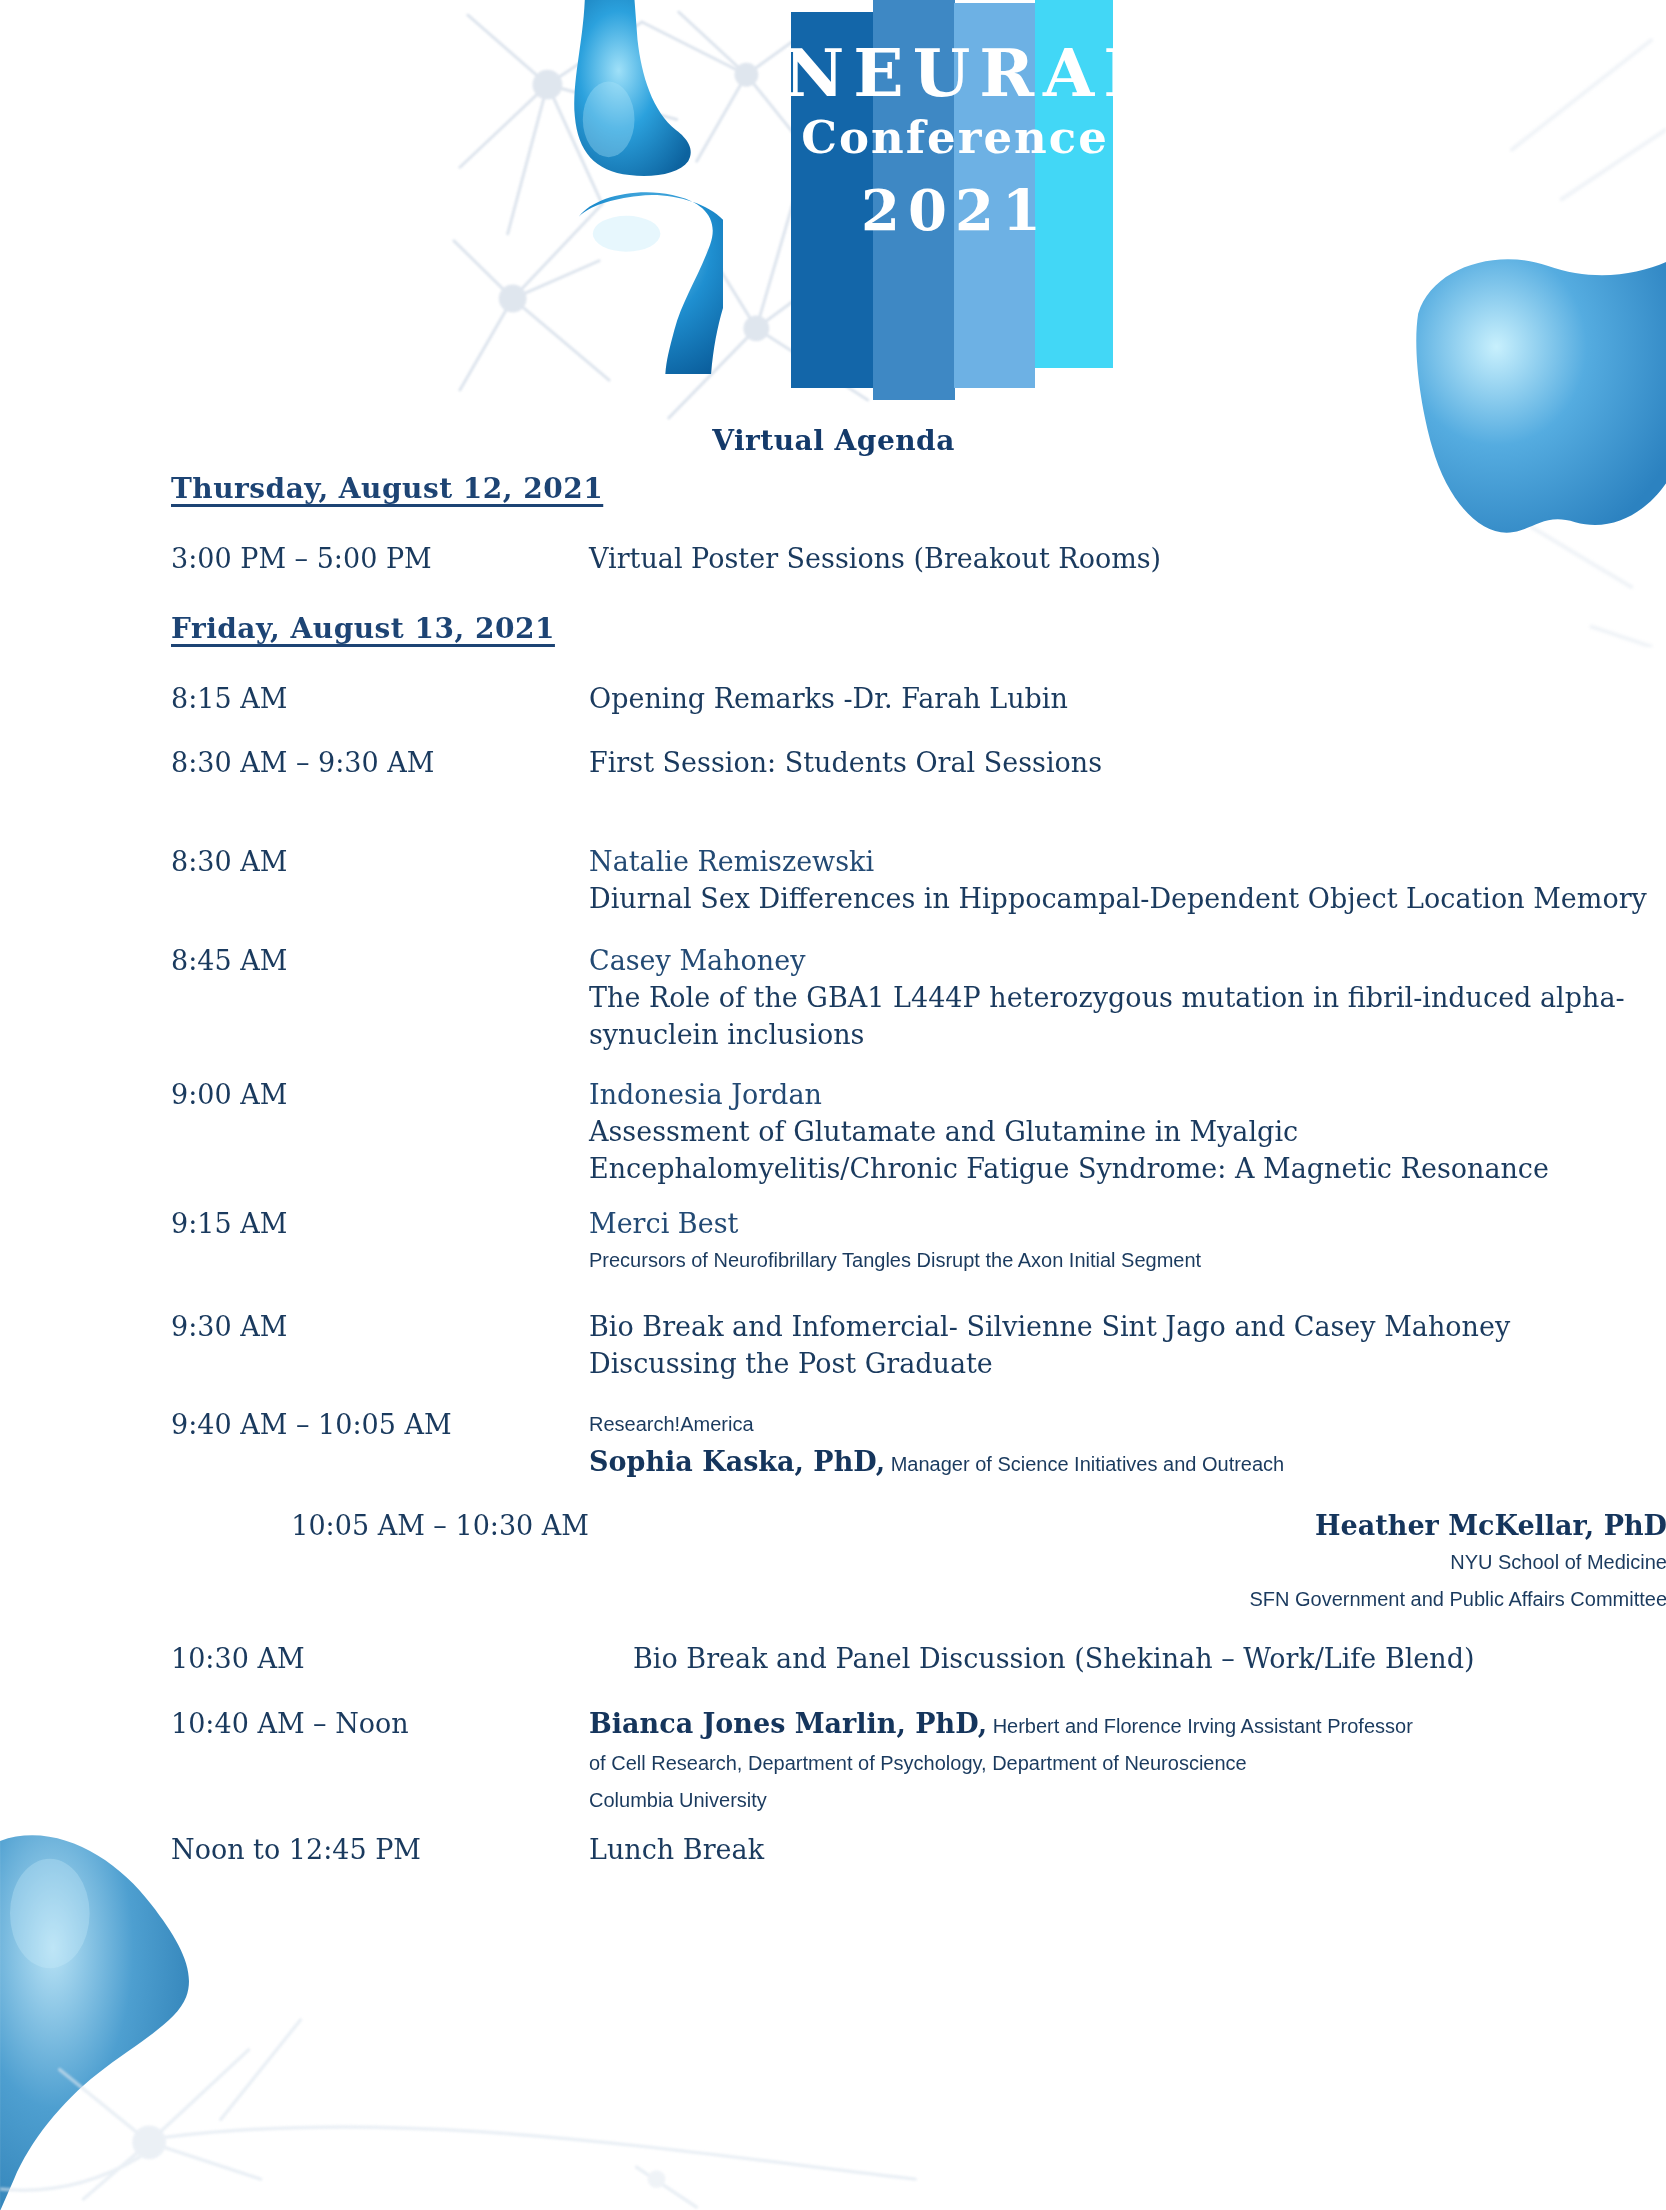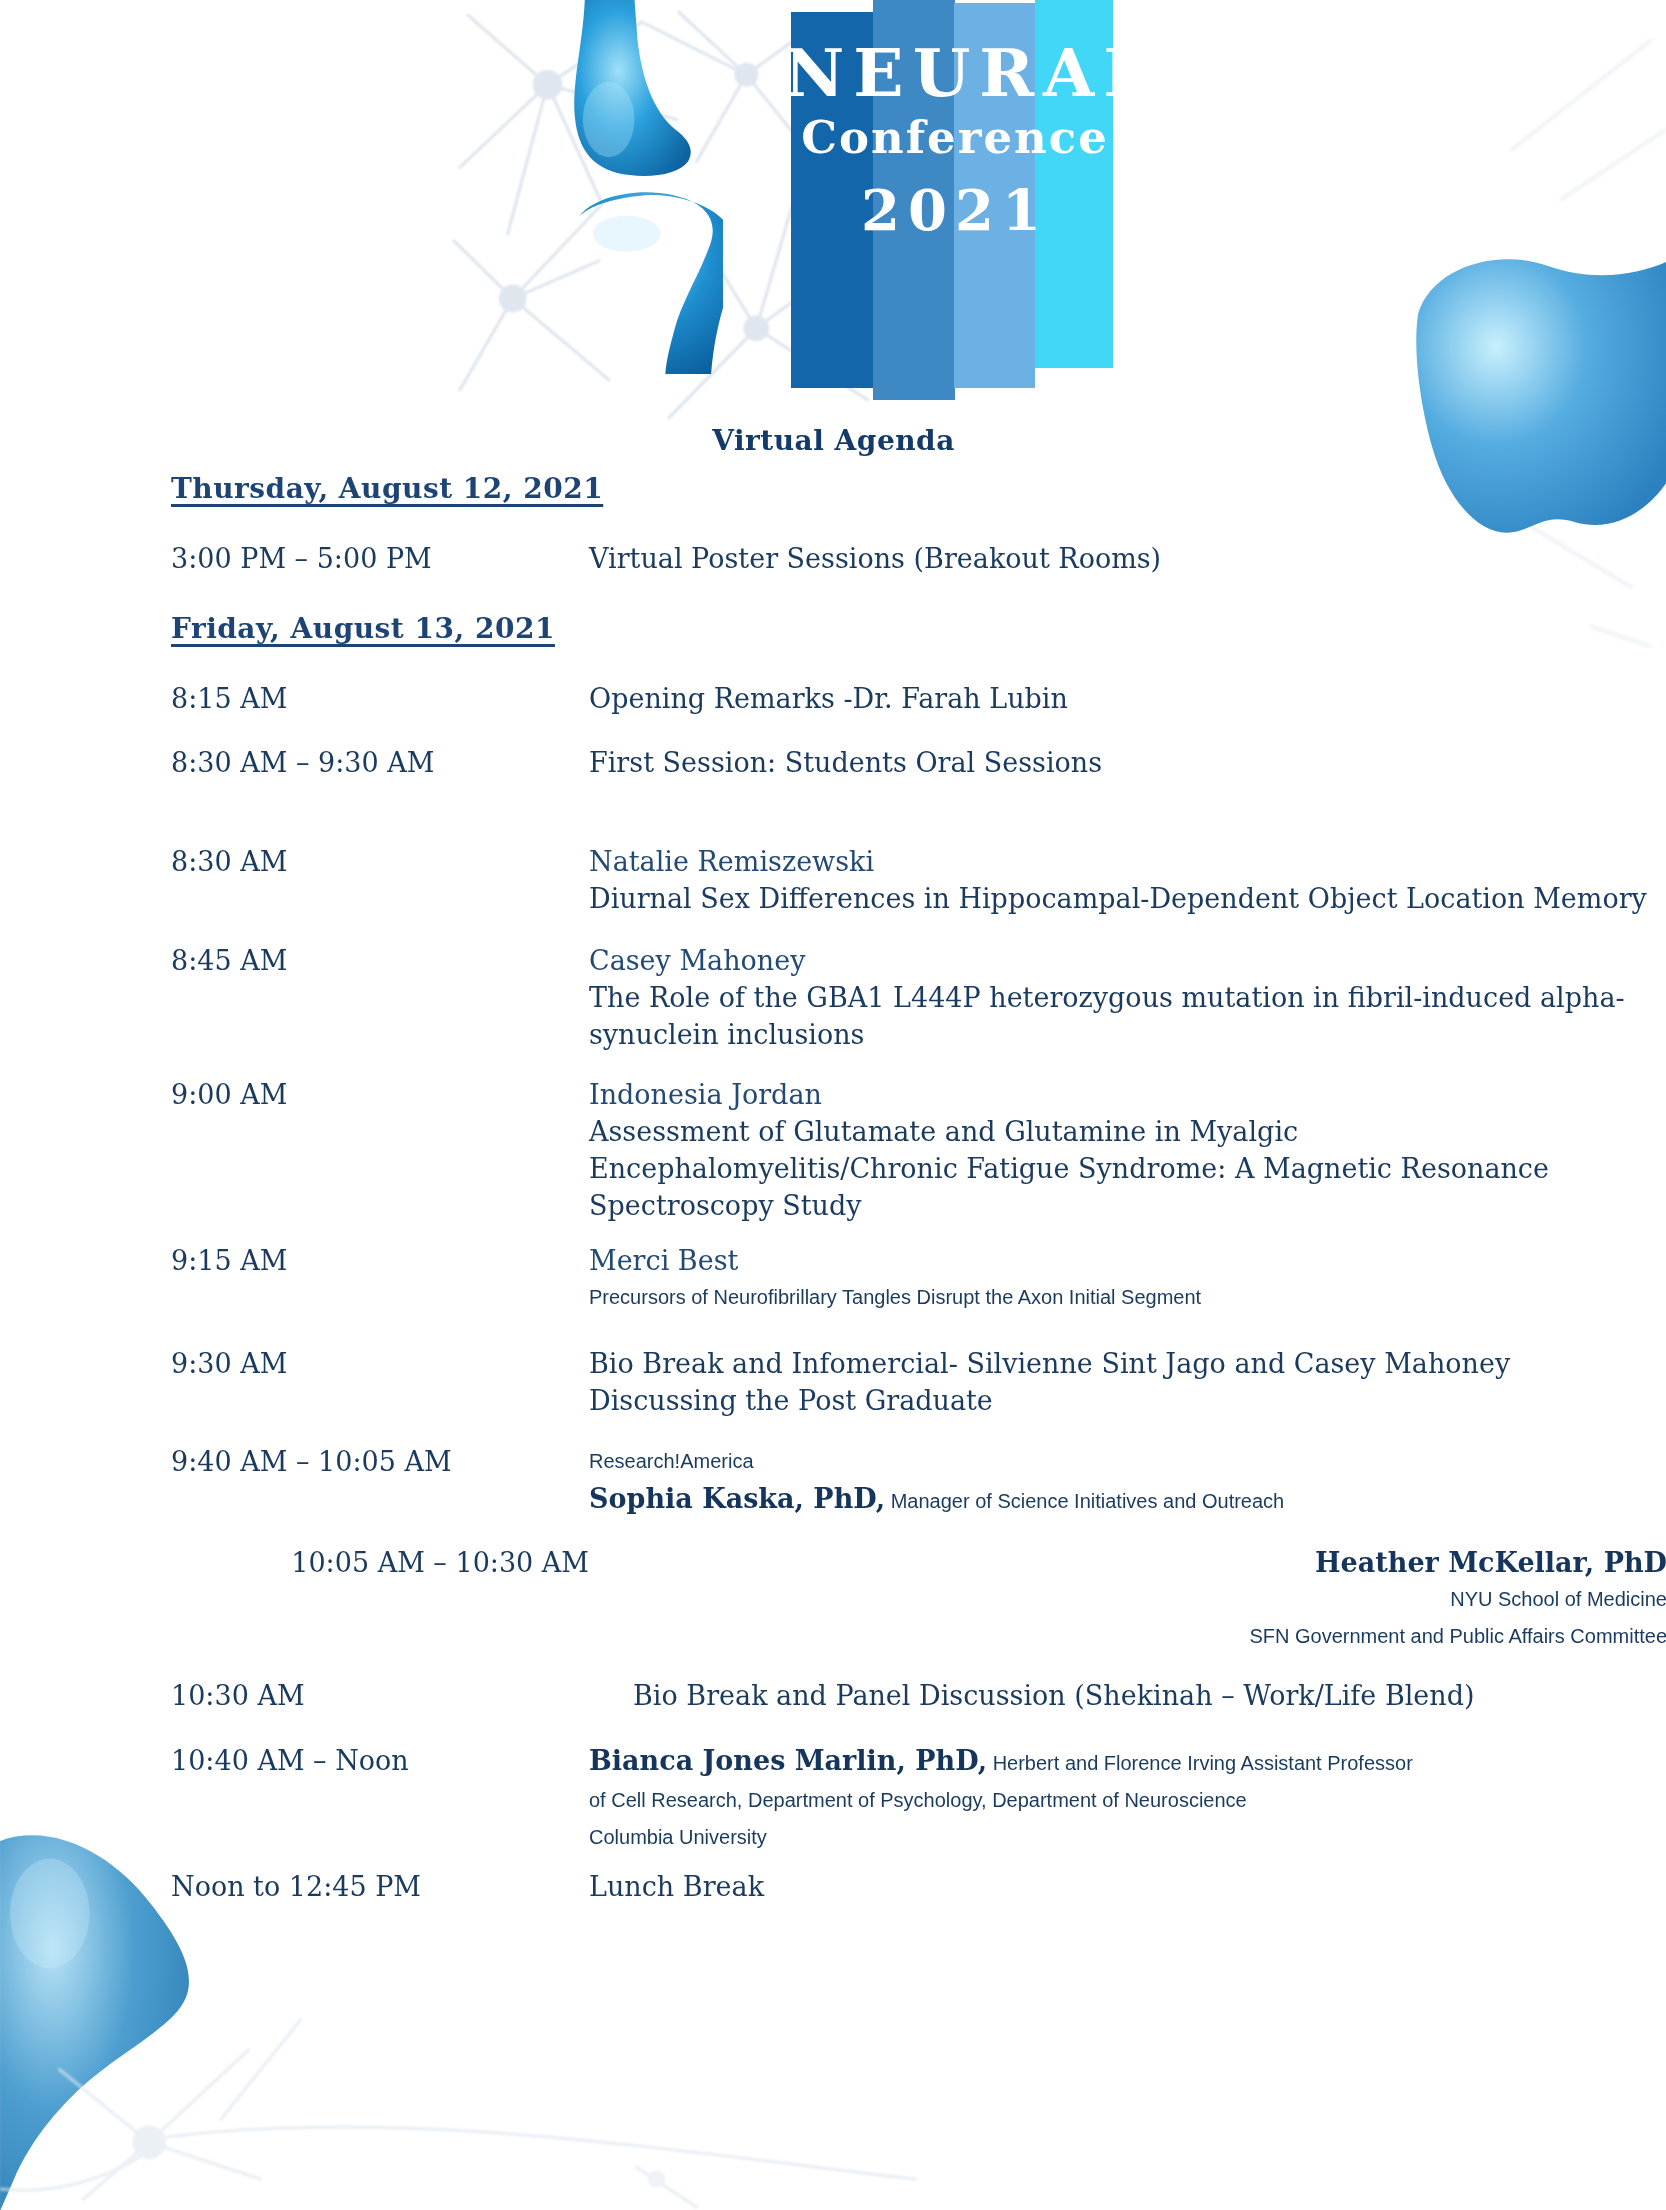--- a/index.html
+++ b/index.html
@@ -232,21 +232,20 @@
           <div class="line">synuclein inclusions</div>
         </div>
   </div>
 
   <div class="row item">
     <div class="time">9:00 AM</div>
     <div class="desc">
           <div class="line name">Indonesia Jordan</div>
           <div class="line">Assessment of Glutamate and Glutamine in Myalgic</div>
           <div class="line">Encephalomyelitis/Chronic Fatigue Syndrome: A Magnetic Resonance</div>
-          <div class="line">Spectroscopy Study</div>
         </div>
   </div>
 
   <div class="row item">
     <div class="time">9:15 AM</div>
     <div class="desc">
           <div class="line name">Merci Best</div>
           <div class="line alt">Precursors of Neurofibrillary Tangles Disrupt the Axon Initial Segment</div>
         </div>
   </div>

